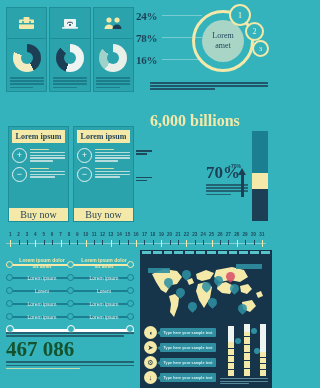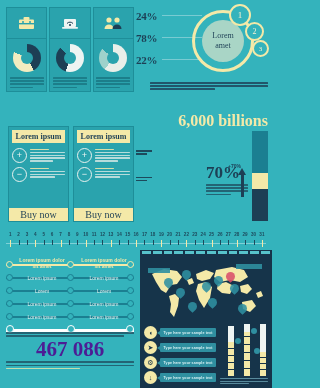--- a/index.html
+++ b/index.html
@@ -110,21 +110,21 @@
   .prow .lorem-lines i:first-child{background:#f4e9a8;width:60%;}
   .pfoot{
     margin-top:auto;background:#f4e9a8;text-align:center;
     font-family:"Liberation Serif", serif;font-size:10px;color:#1d3f55;padding:1px 0;
   }
   .sidetags{position:absolute;left:136px;top:150px;width:16px;}
   .sidetags i{background:#1d4a5c;height:1.5px;margin-bottom:1.5px;display:block;}
 
   
   .billions{
-    position:absolute;left:150px;top:112px;width:118px;text-align:right;
+    position:absolute;left:150px;top:112px;width:118px;text-align:left;
     font-family:"Liberation Serif", serif;font-size:16px;font-weight:bold;color:#f4e9a8;
   }
 
   
   .venn{position:absolute;left:152px;top:130px;width:58px;height:92px;}
   .vc{position:absolute;width:52px;height:52px;border-radius:50%;
       display:flex;align-items:center;justify-content:center;
       font-family:"Liberation Serif", serif;font-size:8px;font-weight:bold;}
   .vc1{left:3px;top:0;background:#1d3f55;color:#6f95a5;}
   .vc2{left:0px;top:22px;background:#eef4f2;color:#1d3f55;opacity:.95;}
@@ -202,22 +202,22 @@
   .colseg{position:absolute;width:100%;height:1px;background:#16344a;}
   .coltop{position:absolute;width:6px;background:#eef4f2;}
   .colbadge{position:absolute;width:6px;height:6px;border-radius:50%;background:#2f8fa0;}
   .mapfoot{position:absolute;left:80px;top:128px;width:48px;}
   .mapfoot i{background:#6fa7b8;height:1.3px;margin-bottom:1.3px;}
 
   
   .bnum{position:absolute;left:6px;top:332px;width:128px;}
   .bnum .t1 i{background:#1d4a5c;}
   .bnum .big{
-    text-align:center;font-family:"Liberation Serif", serif;
-    font-size:21px;font-weight:bold;color:#4c1d95;line-height:22px;margin:1px 0;
+    text-align:left;font-family:"Liberation Serif", serif;
+    font-size:21px;font-weight:bold;color:#14532d;line-height:22px;margin:1px 0;
   }
   .bnum .t2 i{background:#1d4a5c;}
   .bnum .t2 i.alt{background:#f4e9a8;}
 </style>
 </head>
 <body>
 
 <div class="page">
 
   <div class="topcards">
@@ -281,21 +281,21 @@
   <div class="pctlist">
     <div class="pctrow">
       <span>24%</span>
       <em></em>
     </div>
     <div class="pctrow">
       <span>78%</span>
       <em></em>
     </div>
     <div class="pctrow">
-      <span>22%</span>
+      <span>16%</span>
       <em></em>
     </div>
   </div>
 
   <div class="ringwrap">
     <div class="ring"></div>
     <div class="ringcore">
       <b>Lorem</b>
       <b>amet</b>
     </div>

